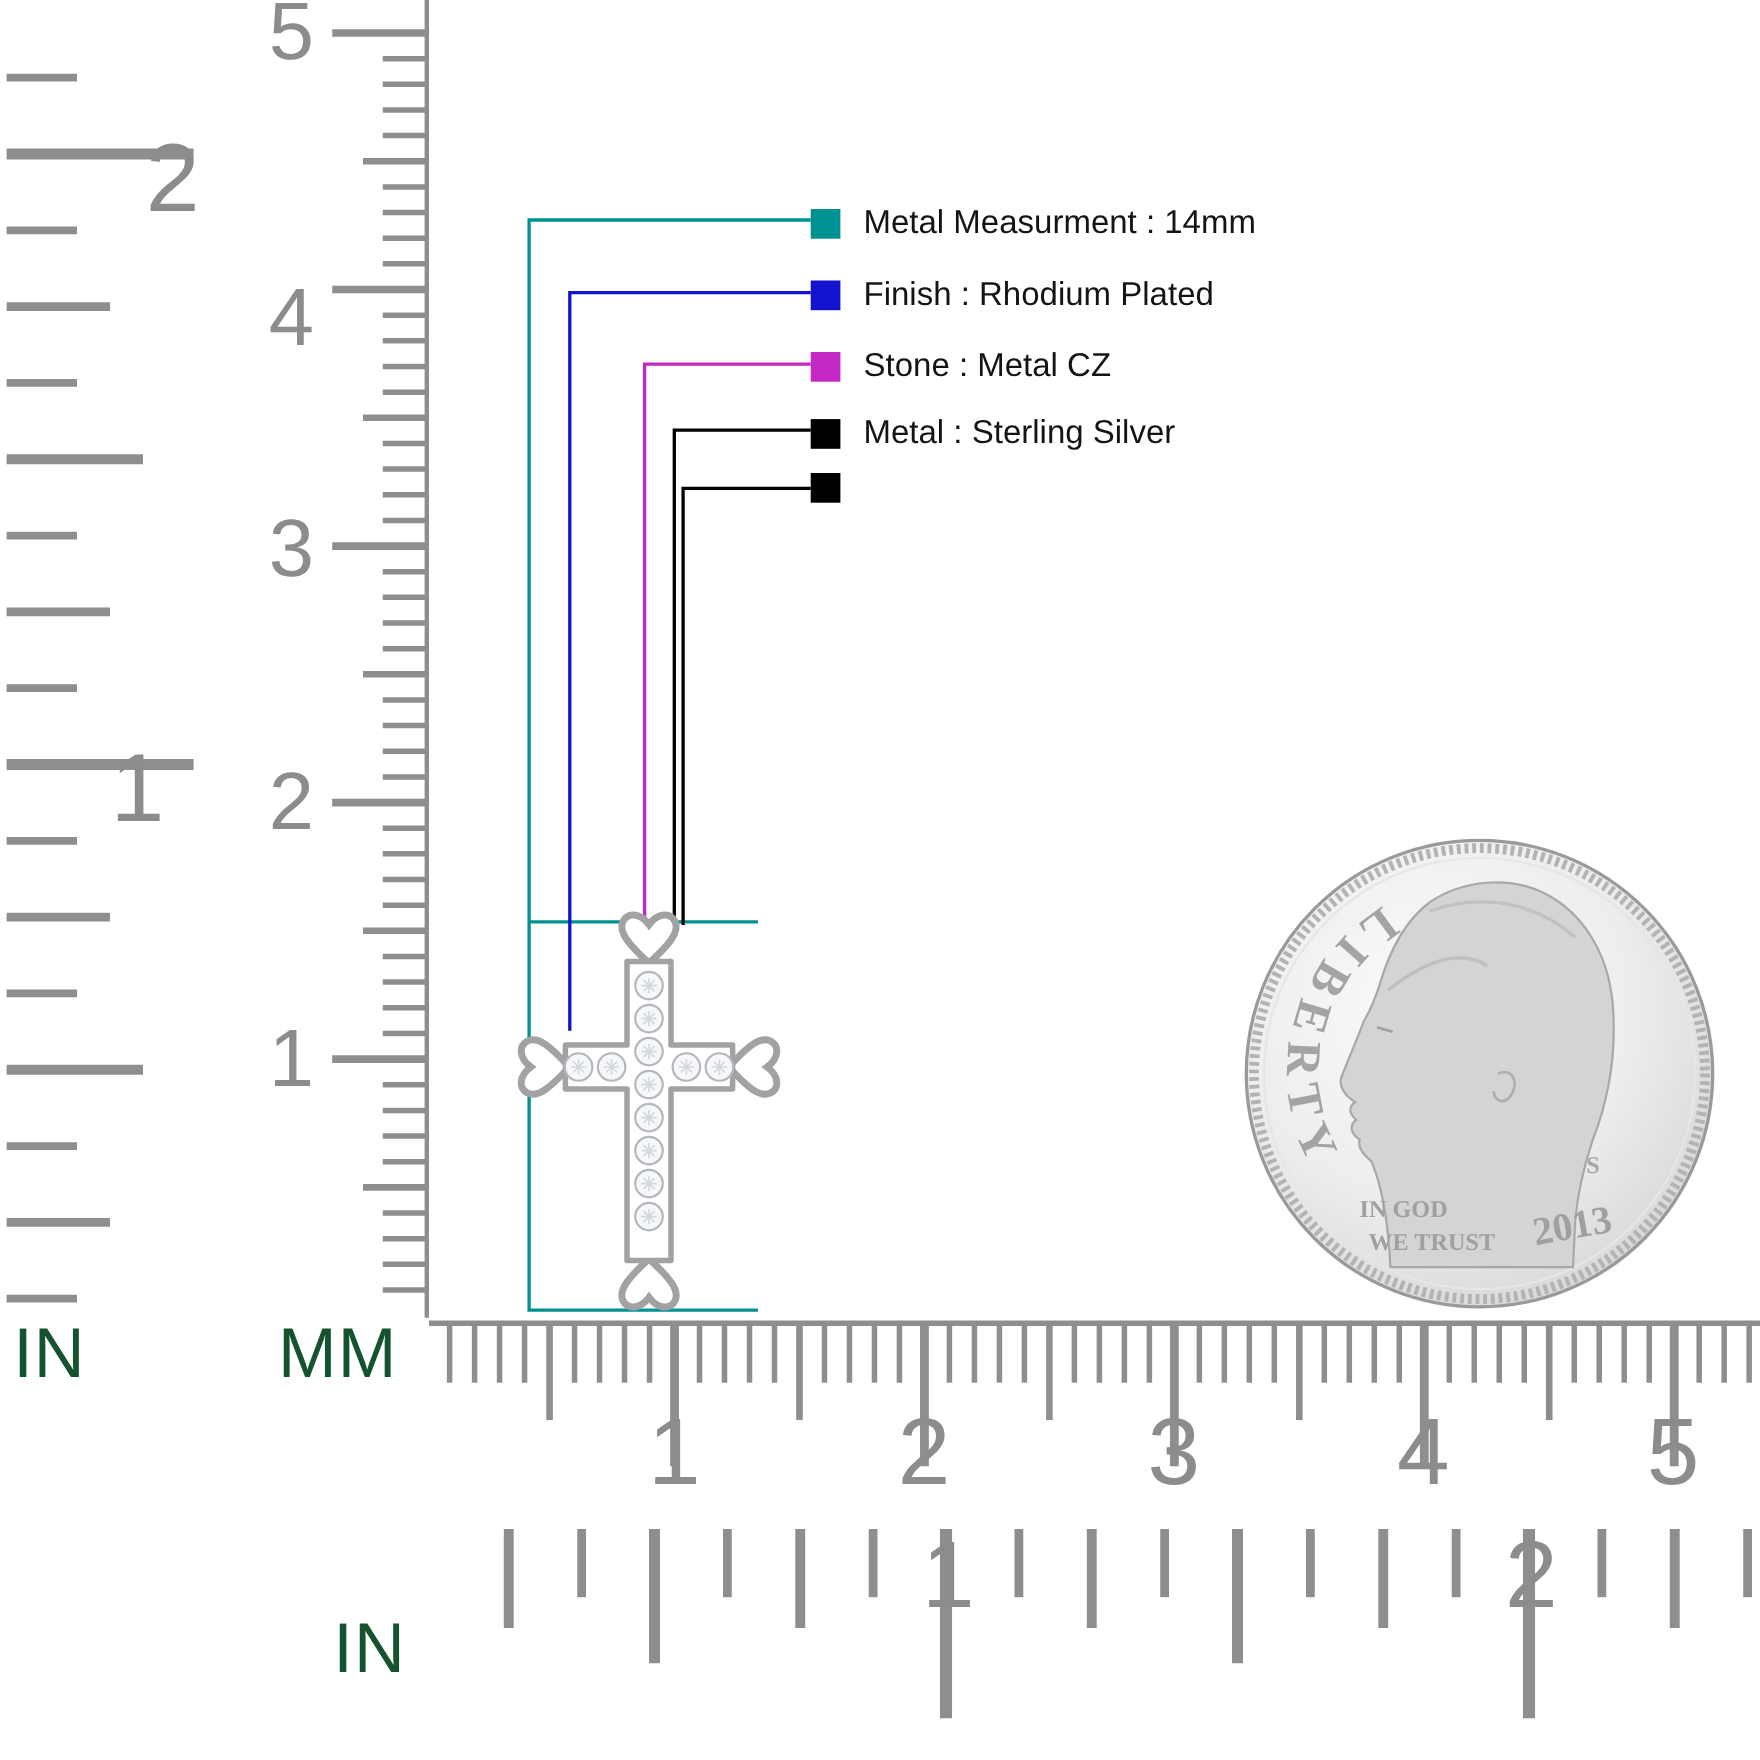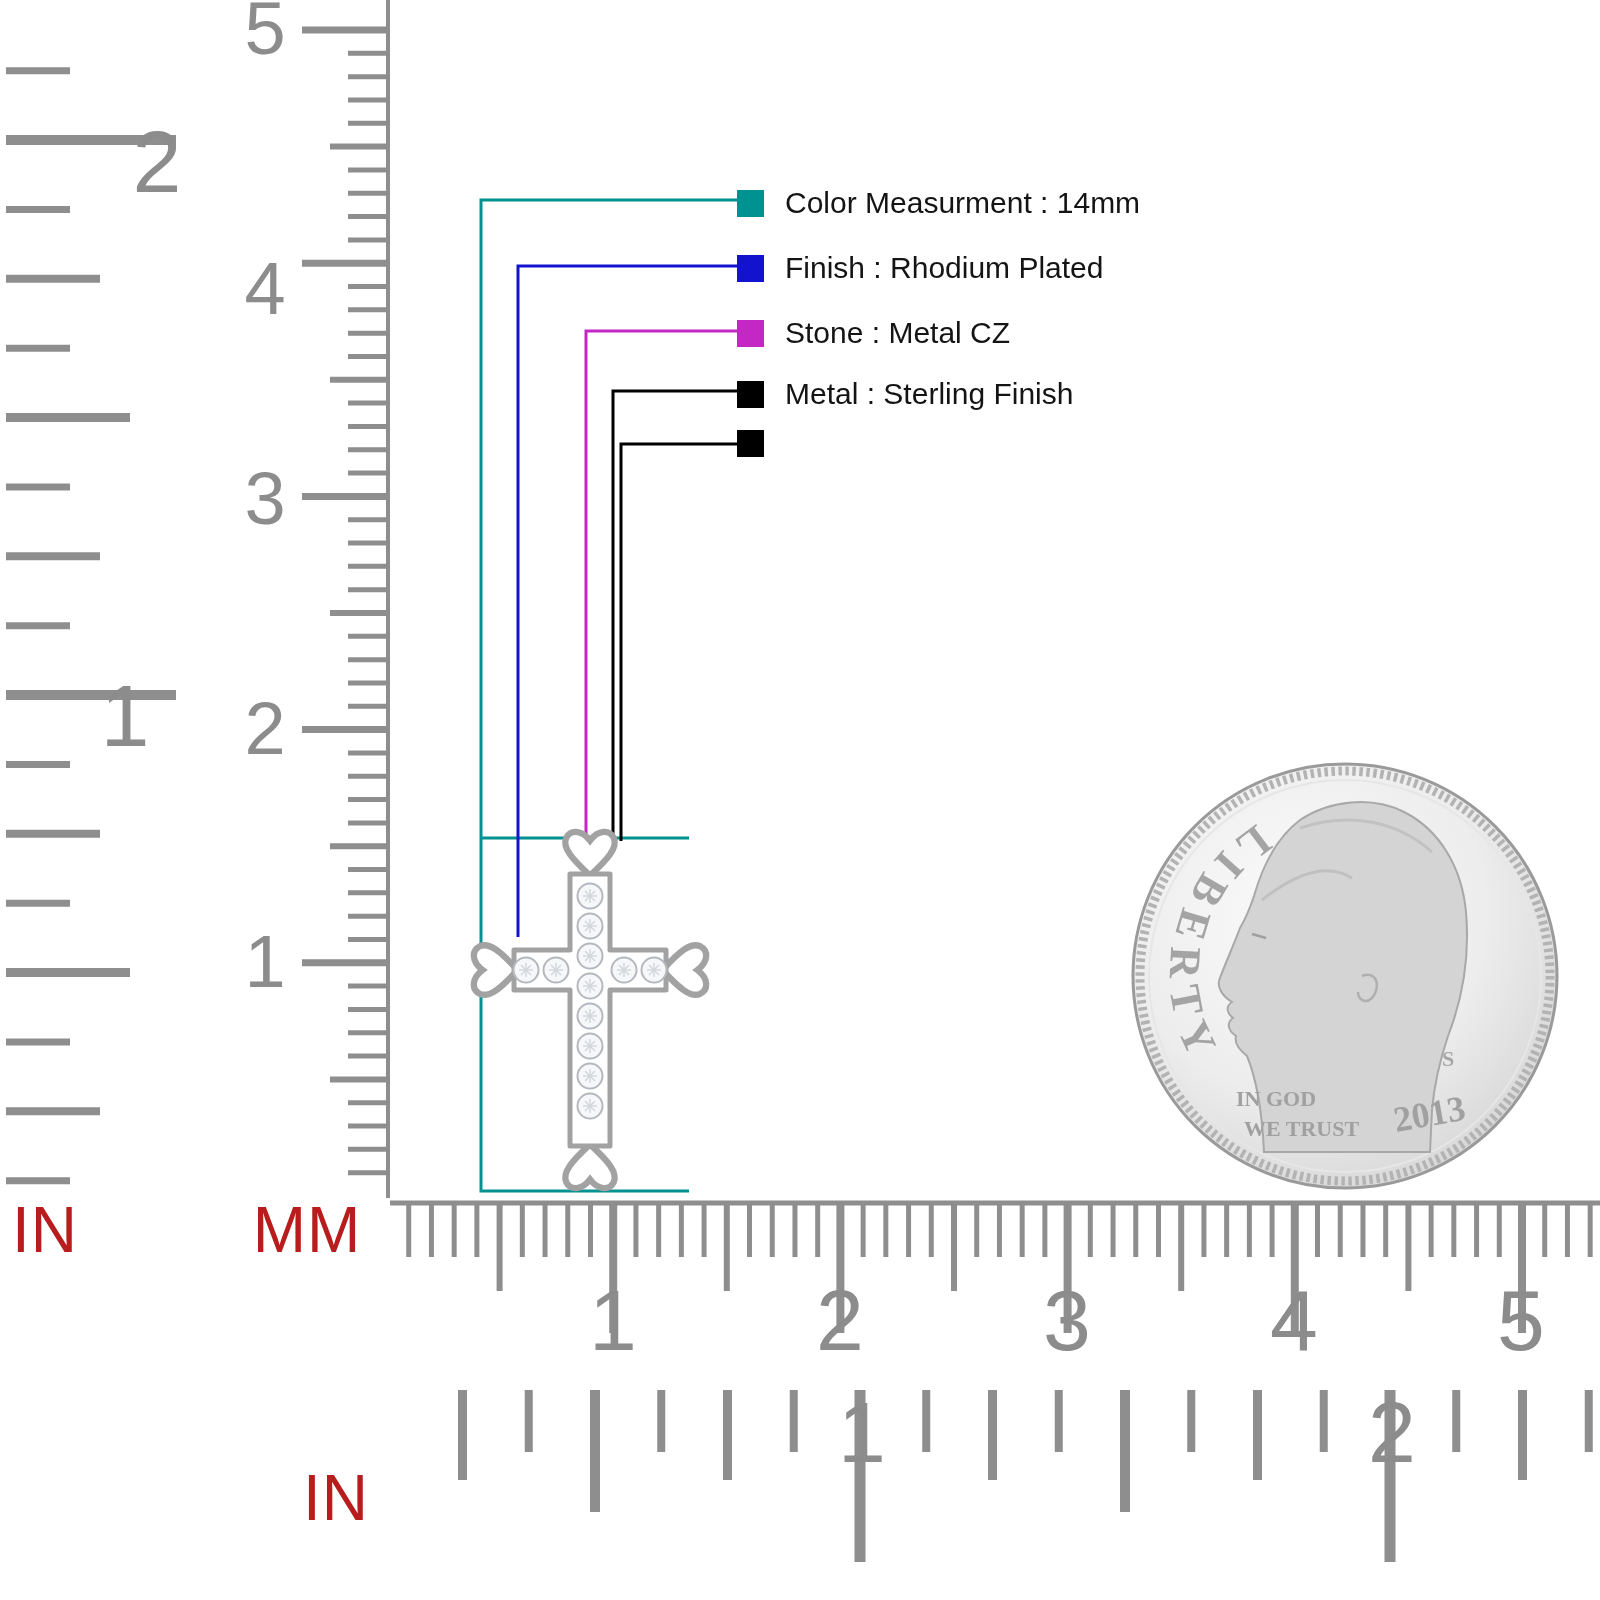--- a/index.html
+++ b/index.html
@@ -1,19 +1,19 @@
 <!DOCTYPE html>
 <html><head>
 <meta charset="utf-8">
 <style>
   html,body{margin:0;padding:0;background:#fff}
   .canvas{position:relative;width:1600px;height:1600px;background:#fff;overflow:hidden;font-family:"Liberation Sans",sans-serif}
   .overlay-svg{position:absolute;left:0;top:0}
   .rnum{position:absolute;color:#8c8c8c;line-height:1;transform:translateX(-50%);white-space:nowrap;font-family:"Liberation Sans",sans-serif}
-  .runit{position:absolute;color:#b91c1c;line-height:1;transform:translateX(-50%);font-size:64px;letter-spacing:1px}
+  .runit{position:absolute;color:#14532d;line-height:1;transform:translateX(-50%);font-size:64px;letter-spacing:1px}
   .legend-row{position:absolute;left:737px;display:flex;align-items:center;gap:21px}
   .swatch{width:27px;height:27px;flex:0 0 27px}
   .legend-label{font-size:30px;color:#141414;white-space:nowrap}
 </style>
 </head>
 <body>
 
 <div class="canvas">
 
   <svg class="overlay-svg" width="1600" height="1600" viewBox="0 0 1600 1600">
@@ -257,32 +257,32 @@
   <span class="rnum" style="left:862px;top:1389px;font-size:86px">1</span>
   <span class="rnum" style="left:1392px;top:1389px;font-size:86px">2</span>
 
   <span class="runit" style="left:45px;top:1198px">IN</span>
   <span class="runit" style="left:307px;top:1198px">MM</span>
   <span class="runit" style="left:336px;top:1466px">IN</span>
 
   <div>
     <div class="legend-row" style="top:186px">
       <span class="swatch" style="background-color: rgb(0, 145, 145);"></span>
-      <span class="legend-label">Color Measurment : 14mm</span>
+      <span class="legend-label">Metal Measurment : 14mm</span>
     </div>
     <div class="legend-row" style="top:251px">
       <span class="swatch" style="background-color: rgb(18, 18, 207);"></span>
       <span class="legend-label">Finish : Rhodium Plated</span>
     </div>
     <div class="legend-row" style="top:316px">
       <span class="swatch" style="background-color: rgb(196, 40, 196);"></span>
       <span class="legend-label">Stone : Metal CZ</span>
     </div>
     <div class="legend-row" style="top:377px">
       <span class="swatch" style="background-color: rgb(0, 0, 0);"></span>
-      <span class="legend-label">Metal : Sterling Finish</span>
+      <span class="legend-label">Metal : Sterling Silver</span>
     </div>
     <div class="legend-row" style="top:430px">
       <span class="swatch" style="background-color: rgb(0, 0, 0);"></span>
     </div>
   </div>
 
 </div>
 
 </body></html>

